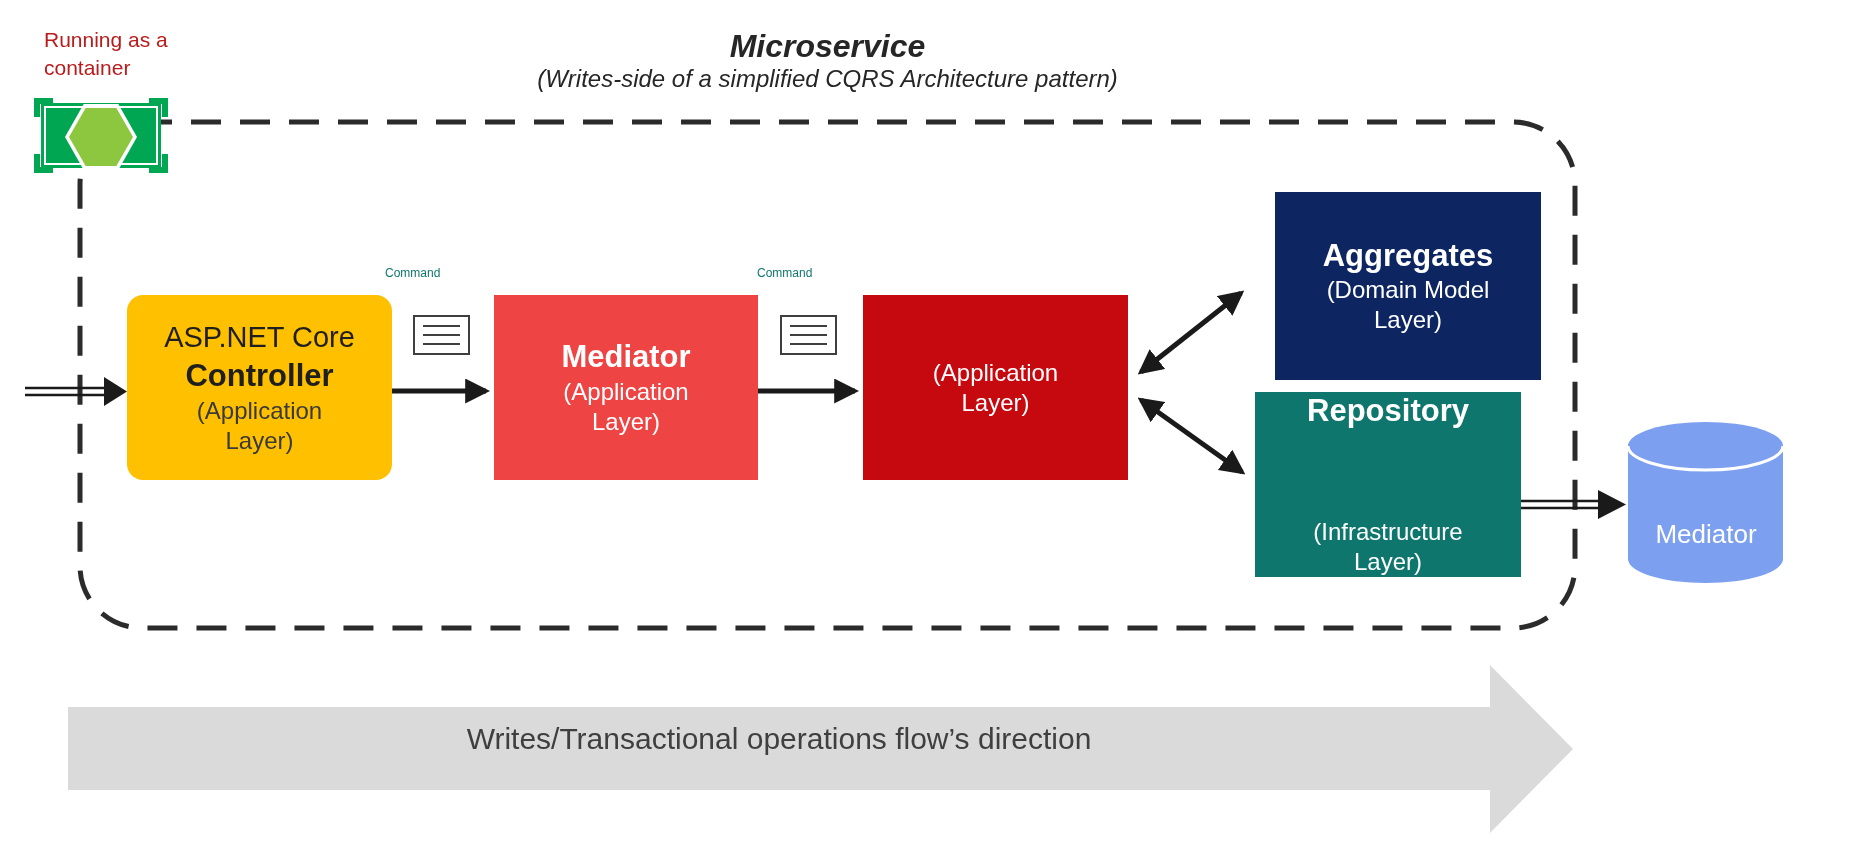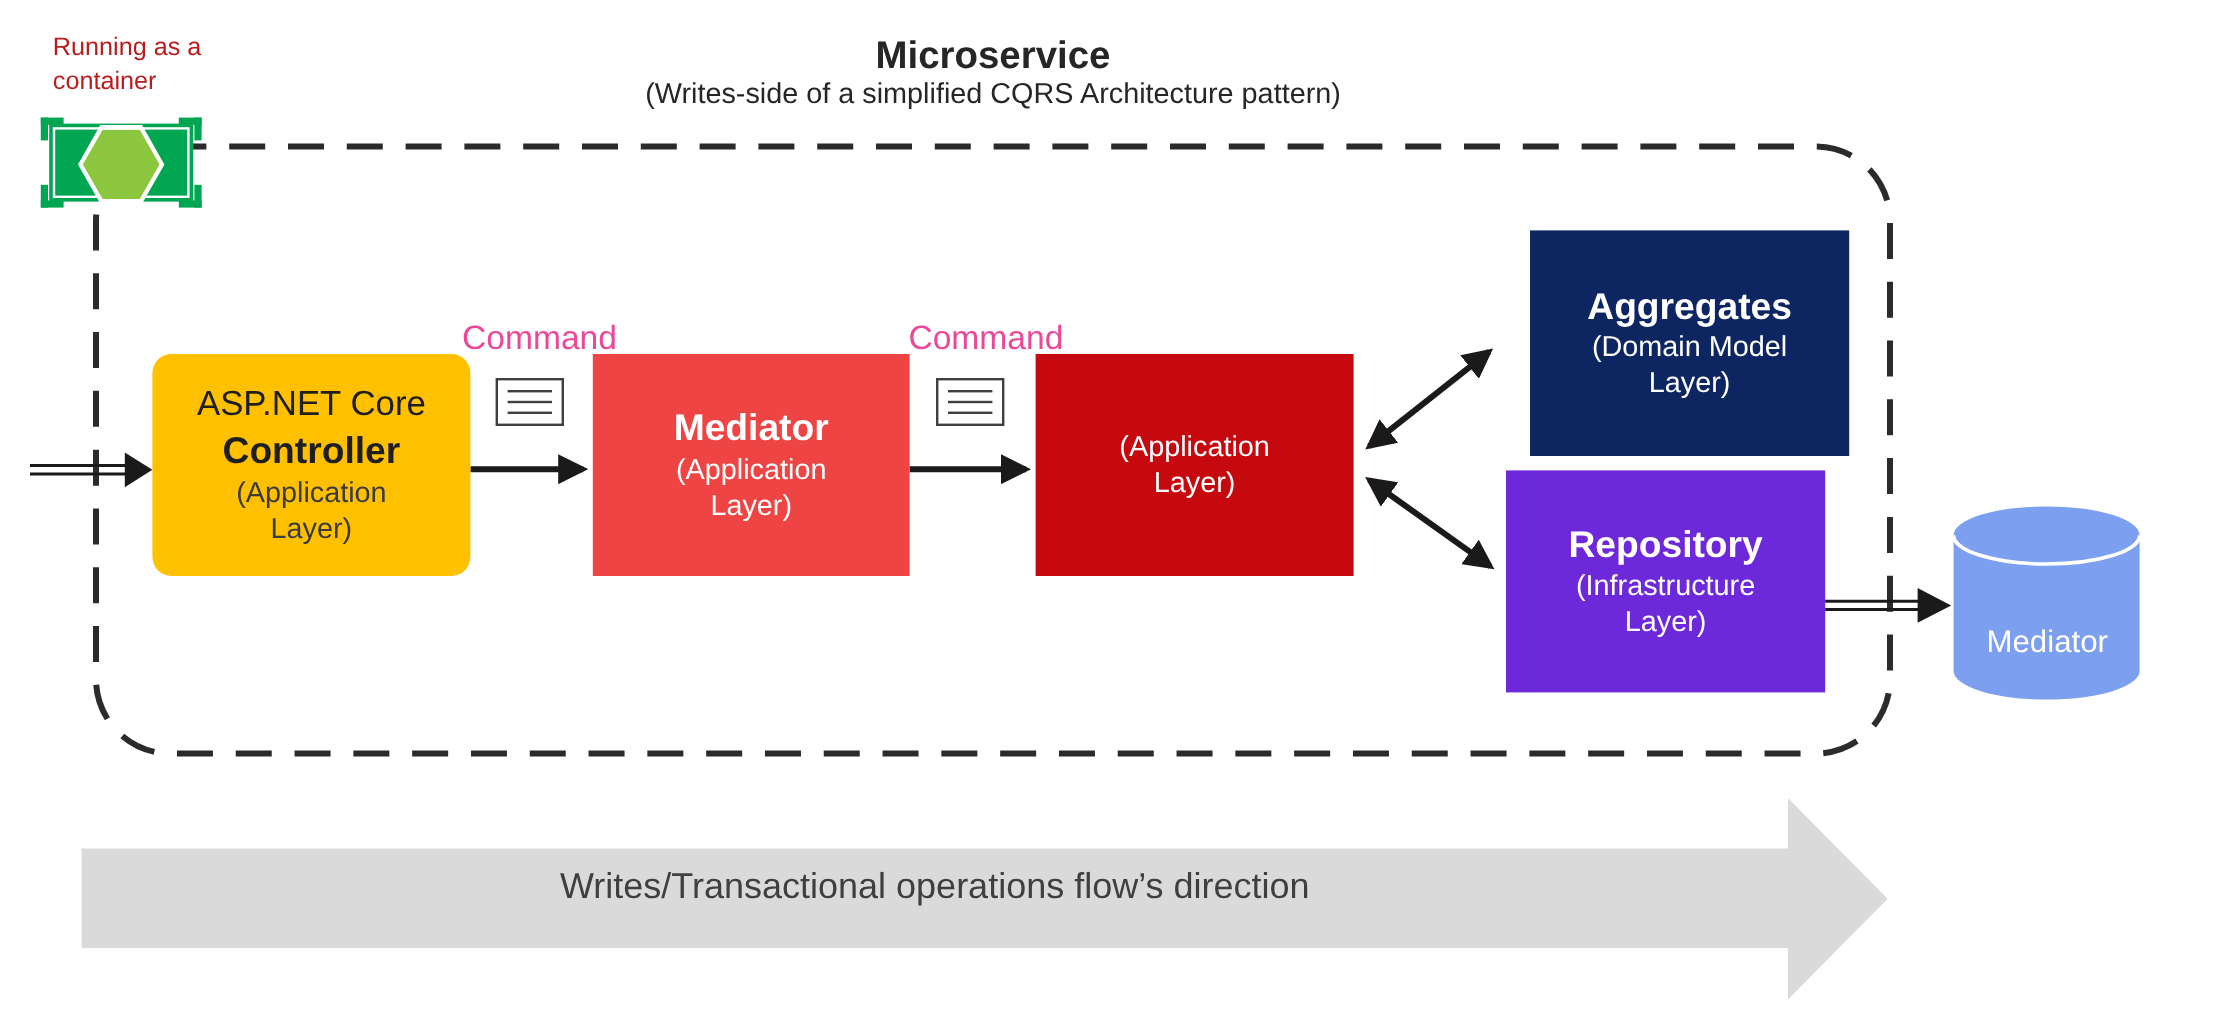--- a/index.html
+++ b/index.html
@@ -16,39 +16,39 @@
   .bracket{position:absolute;width:19px;height:19px;border:6px solid #00A651;box-sizing:border-box;}
   .br-tl{left:0;top:0;border-right:none;border-bottom:none;}
   .br-tr{right:0;top:0;border-left:none;border-bottom:none;}
   .br-bl{left:0;bottom:0;border-right:none;border-top:none;}
   .br-br{right:0;bottom:0;border-left:none;border-top:none;}
   .hex{position:absolute;clip-path:polygon(26% 0,74% 0,100% 50%,74% 100%,26% 100%,0 50%);}
   .hex-outer{left:31px;top:6px;width:72px;height:66px;background:#fff;}
   .hex-inner{left:35px;top:10px;width:64px;height:58px;}
 
   
-  .header{left:80px;top:27px;width:1495px;text-align:center;color:#262626;z-index:4;}
+  .header{left:80px;top:27px;width:1495px;text-align:center;color:#262626;z-index:4;font-style:italic;}
   .header .t{font-size:32px;font-weight:bold;line-height:1.2;}
   .header .s{font-size:24px;line-height:1.2;}
 
   
   .box{z-index:2;display:flex;flex-direction:column;align-items:center;justify-content:center;
        text-align:center;color:#fff;padding:0 18px;box-sizing:border-box;}
   .box .pre{font-size:29px;line-height:1.3;}
   .box .t{font-size:31px;font-weight:bold;line-height:1.25;}
   .box .s{font-size:24px;line-height:1.25;max-width:185px;}
   .box--controller{left:127px;top:295px;width:265px;height:185px;color:#1F1F1F;border-radius:16px;}
   .box--controller .s{color:#3A3A3A;}
   .box--mediator{left:494px;top:295px;width:264px;height:185px;}
   .box--ch{left:863px;top:295px;width:265px;height:185px;}
   .box--agg{left:1255px;top:192px;width:266px;height:188px;margin-left:20px;}
   .box--repo{left:1255px;top:392px;width:266px;height:185px;}
 
   
-  .cmdlabel{font-size:28px;color:#ec4899;text-align:right;width:120px;z-index:2;}
+  .cmdlabel{font-size:12px;color:#0f766e;text-align:left;width:120px;z-index:2;}
   .cmd1{left:385px;top:266px;}
   .cmd2{left:757px;top:266px;}
   .msgicon{width:57px;height:40px;background:#fff;border:2px solid #3F3F3F;box-sizing:border-box;
            display:flex;flex-direction:column;justify-content:center;gap:7px;z-index:2;}
   .msgicon span{display:block;height:2px;background:#3F3F3F;margin:0 8px;}
   .mi1{left:413px;top:315px;}
   .mi2{left:780px;top:315px;}
 
   
   .dblabel{left:1628px;top:519px;width:156px;text-align:center;color:#fff;font-size:26px;z-index:2;}
@@ -128,21 +128,21 @@
 
   <div class="abs box box--ch" style="background-color: rgb(197, 9, 15);">
     <div class="s">(Application Layer)</div>
   </div>
 
   <div class="abs box box--agg" style="background-color: rgb(13, 38, 98);">
     <div class="t">Aggregates</div>
     <div class="s">(Domain Model Layer)</div>
   </div>
 
-  <div class="abs box box--repo" style="background-color: #6d28d9;">
+  <div class="abs box box--repo" style="background-color: #0f766e; justify-content: space-between;">
     <div class="t">Repository</div>
     <div class="s">(Infrastructure Layer)</div>
   </div>
 
   <div class="abs cmdlabel cmd1">Command</div>
   <div class="abs msgicon mi1">
     <span></span>
       <span></span>
       <span></span>
   </div>

